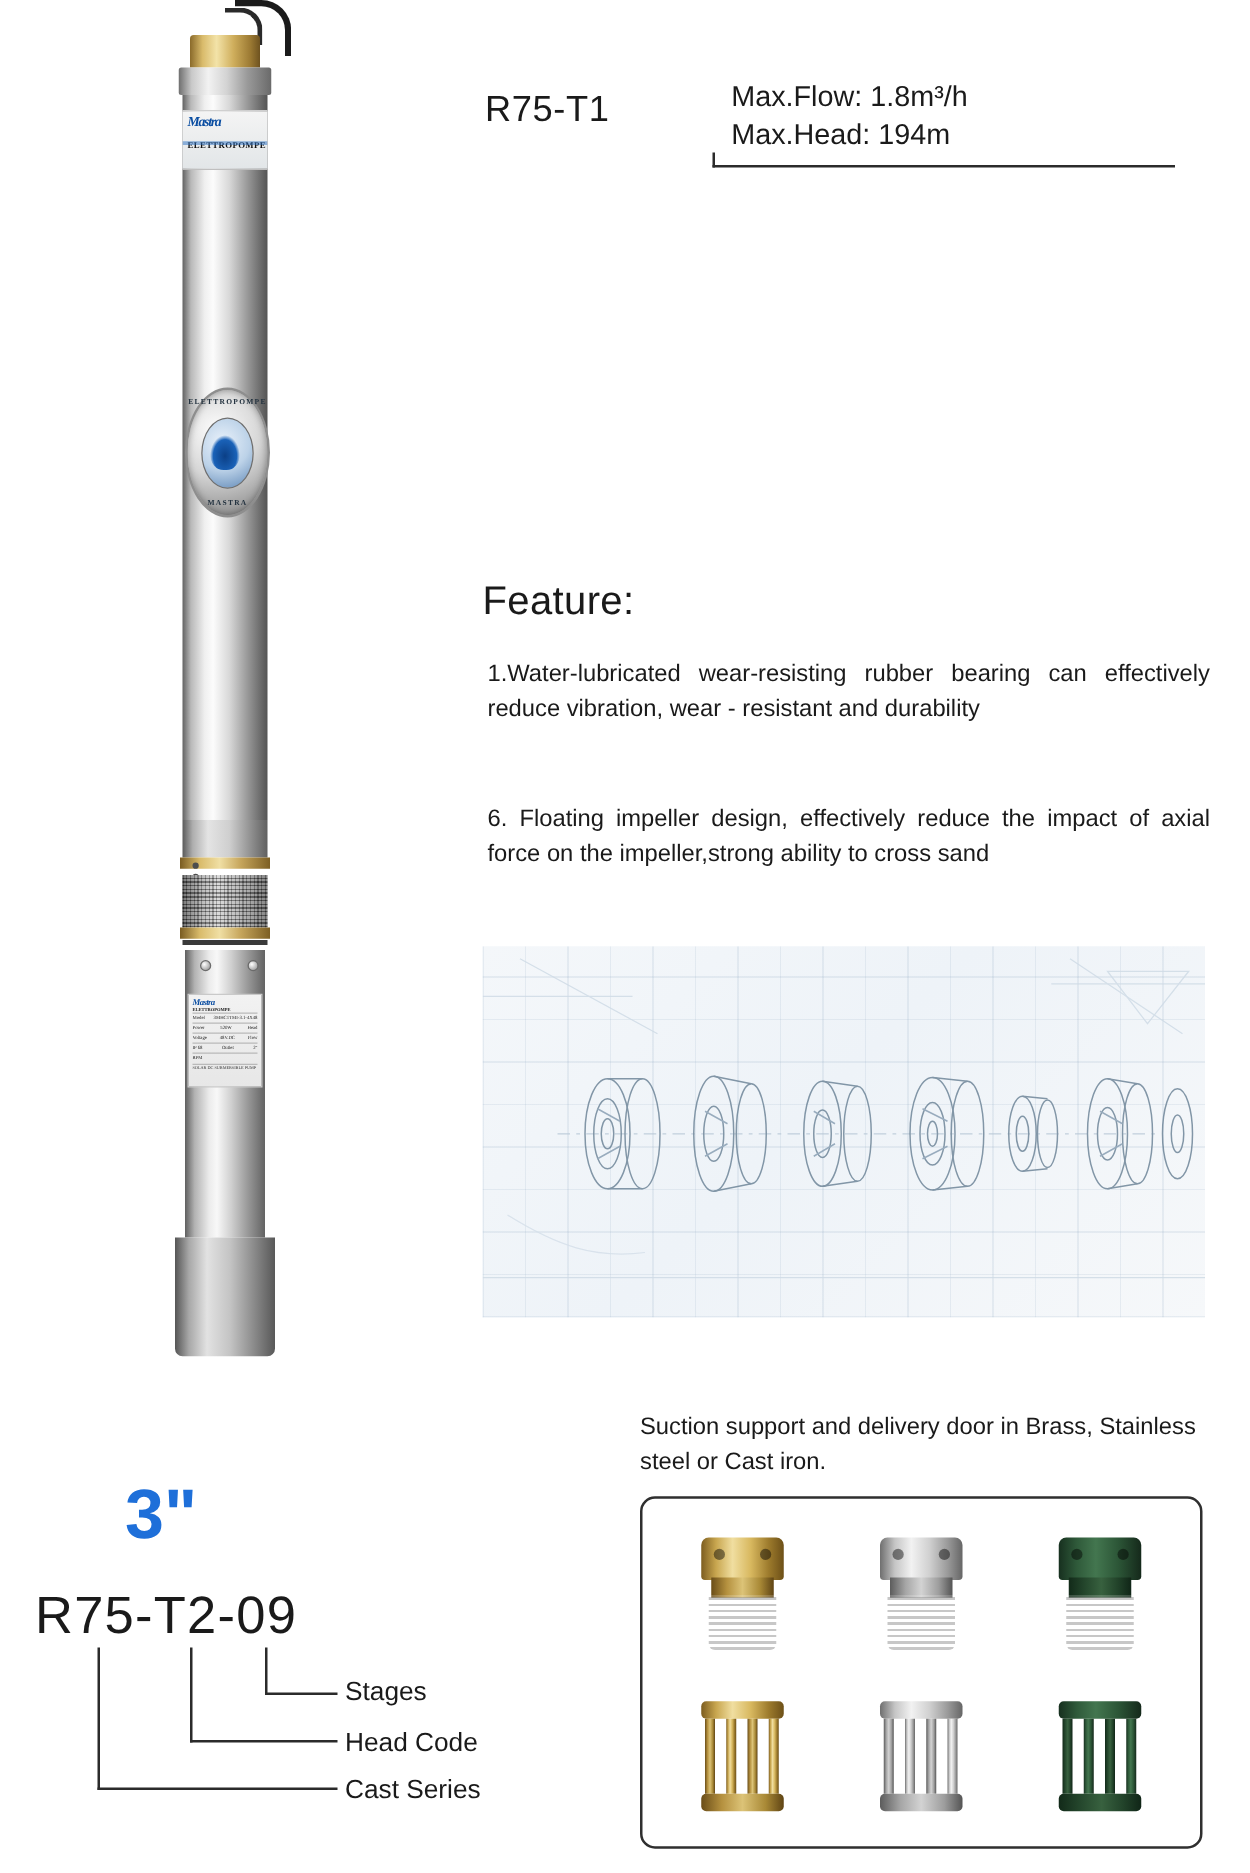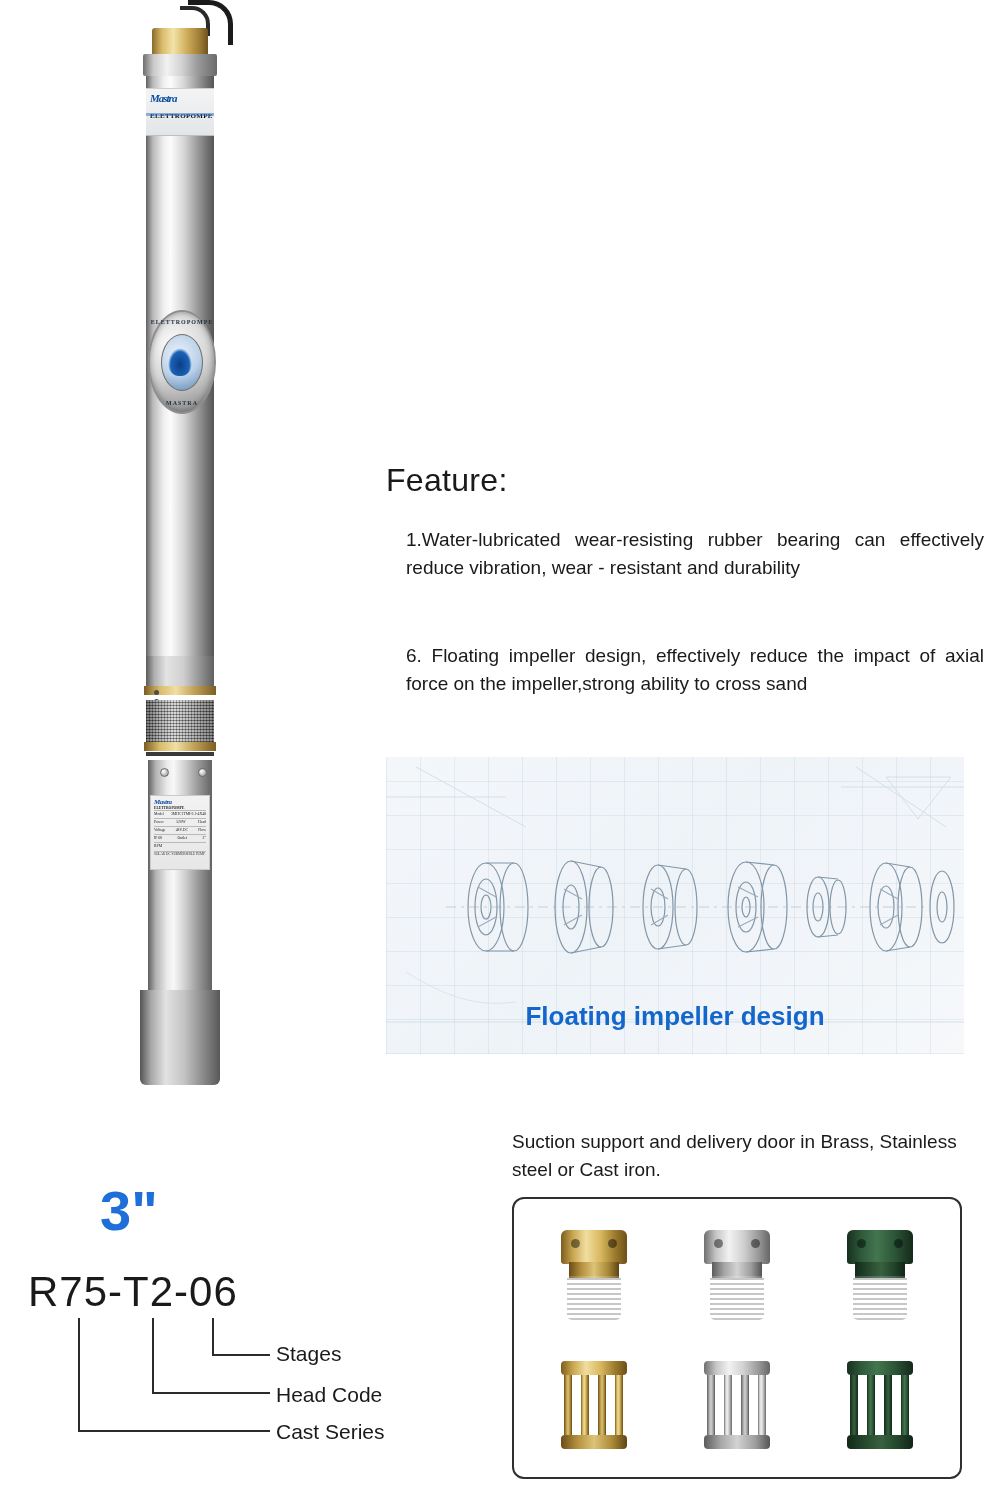--- a/index.html
+++ b/index.html
@@ -273,21 +273,21 @@
   
   .feature-title {
     position: absolute;
     left: 386px;
     top: 462px;
     font-size: 32px;
     letter-spacing: .3px;
   }
   .feature-p {
     position: absolute;
-    left: 406px;
+    left: 390px;
     width: 578px;
     font-size: 19px;
     line-height: 28px;
     text-align: justify;
     text-justify: inter-word;
   }
   #feat1 { top: 526px; }
   #feat2 { top: 642px; }
 
   
@@ -483,20 +483,28 @@
       <span>RPM</span>
     </div>
     <div class="np-foot">SOLAR DC SUBMERSIBLE PUMP</div>
   </div>
 
   <div class="motor-base"></div>
 </div>
 
 <div class="models">
 
+  <div class="model-row">
+    <div class="model-name">R75-T1</div>
+    <div class="model-specs">
+      <div>Max.Flow: 1.8m³/h</div>
+      <div>Max.Head: 194m</div>
+    </div>
+    <div class="model-underline"></div>
+  </div>
 
 
 
 </div>
 
 <div class="feature-title">Feature:</div>
 <div class="feature-p" id="feat1">1.Water-lubricated wear-resisting rubber bearing can effectively reduce vibration, wear - resistant and durability</div>
 <div class="feature-p" id="feat2">6. Floating impeller design, effectively reduce the impact of axial force on the impeller,strong ability to cross sand</div>
 
 <div class="impeller-box">
@@ -546,21 +554,20 @@
       <ellipse cx="524" cy="150" rx="12" ry="40"></ellipse>
 
       <ellipse cx="556" cy="150" rx="12" ry="36"></ellipse>
       <ellipse cx="556" cy="150" rx="5" ry="15"></ellipse>
 
       <path d="M92 130 L110 140 M92 170 L110 160 M178 132 L196 142 M178 168 L196 158
                M265 132 L282 142 M265 168 L282 158 M352 130 L372 140 M352 170 L372 160
                M494 132 L512 142 M494 168 L512 158" stroke="#8aa0b4"></path>
     </g>
   </svg>
-  <div class="impeller-caption">Floating impeller design</div>
 </div>
 
 <div class="suction-text">Suction support and delivery door in Brass, Stainless steel or Cast iron.</div>
 
 <div class="parts-box">
   <div class="parts-grid">
 
     <div class="part">
       <div class="pbody coupler">
         <div class="top brass-g"></div>
@@ -627,21 +634,21 @@
           <i class="iron-g" style="left:51px"></i>
         </div>
         <div class="ring-b iron-d"></div>
       </div>
     </div>
 
   </div>
 </div>
 
 <div class="size-label">3"</div>
-<div class="model-code">R75-T2-06</div>
+<div class="model-code">R75-T2-09</div>
 
 <div class="lead" style="left:212px; top:1318px; width:2px; height:38px"></div>
 <div class="lead" style="left:212px; top:1354px; width:58px; height:2px"></div>
 
 <div class="lead" style="left:152px; top:1318px; width:2px; height:76px"></div>
 <div class="lead" style="left:152px; top:1392px; width:118px; height:2px"></div>
 
 <div class="lead" style="left:78px; top:1318px; width:2px; height:114px"></div>
 <div class="lead" style="left:78px; top:1430px; width:192px; height:2px"></div>
 

